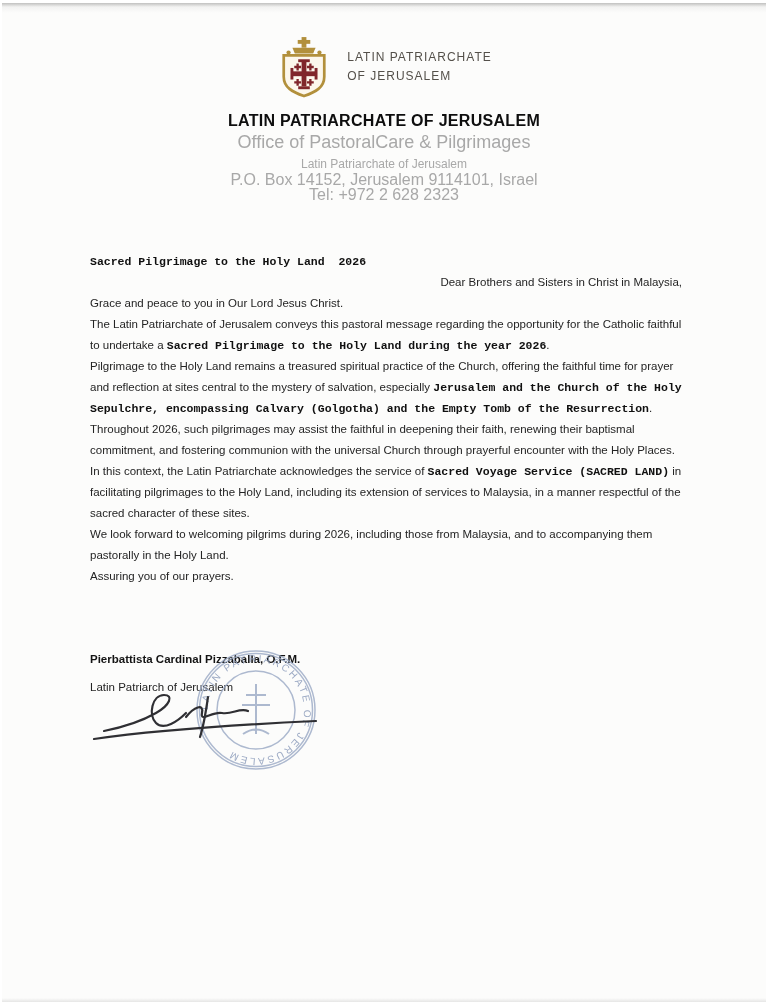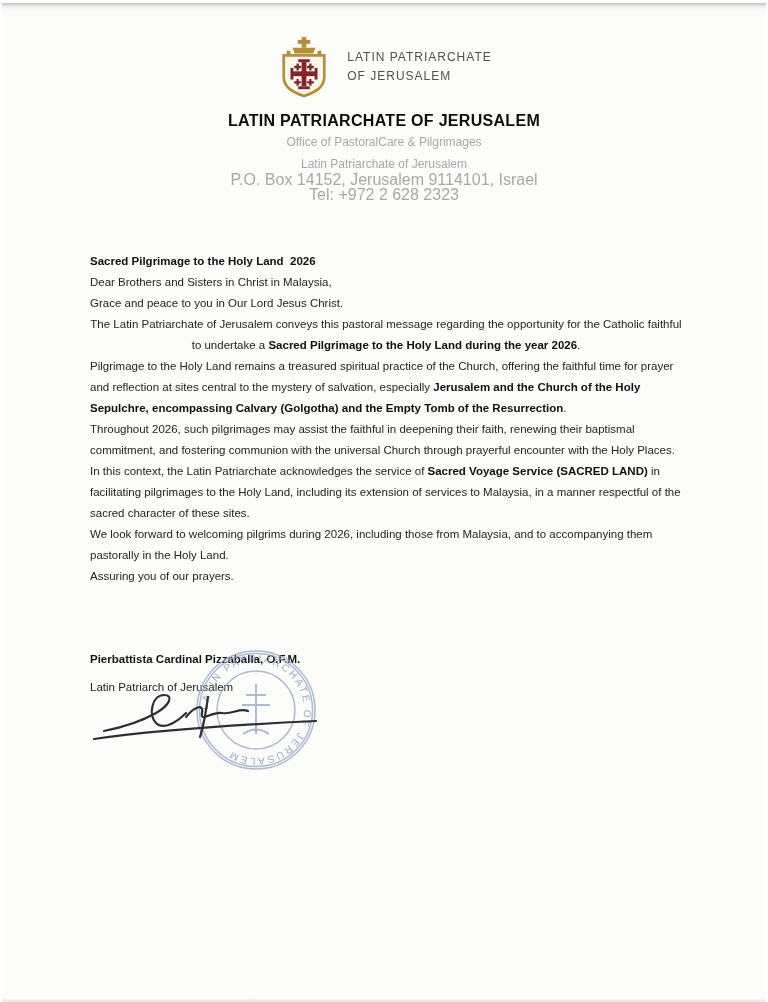--- a/index.html
+++ b/index.html
@@ -25,40 +25,40 @@
 
   
   .letterhead{padding-top:33px;text-align:center;}
   .crest-row{display:flex;align-items:center;justify-content:center;gap:15px;}
   .crest-text{text-align:left;font-size:12px;letter-spacing:1px;color:#54504a;line-height:19px;}
   .lh-title{
     margin-top:14px;
     font-size:16px;font-weight:bold;color:#0e0e0e;letter-spacing:.3px;
   }
   .lh-gray{color:#a8a8a8;}
-  .lh-office{margin-top:4px;font-size:12px;line-height:17px;}
+  .lh-office{margin-top:4px;font-size:18px;line-height:17px;}
   .lh-org{margin-top:6px;font-size:12px;line-height:15px;}
   .lh-line{font-size:16px;line-height:15px;}
 
   
   .letter-body{
     margin-top:49px;
     padding:0 84px 0 88px;
     font-size:11.5px;
     line-height:21px;
     color:#242424;
   }
   .letter-body p{margin:0;}
   .meta-line{line-height:21px;}
   .subject{margin-top:13px;font-weight:bold;white-space:pre-wrap;color:#111;}
-  .salutation{margin-top:35px;}
+  .salutation{margin-top:35px;text-align:right;}
   .greeting{margin-top:18px;}
-  .para-first{margin-top:23px;text-align:center;}
+  .para-first{margin-top:23px;}
   .para{margin-top:6px;}
-  .para strong, .subject{color:#101010;}
+  .para strong, .subject{color:#101010;font-family:Liberation Mono, monospace;}
   .closing{margin-top:13px;}
   .valediction-wrap{position:relative;margin-top:33px;}
 
   
   .stamp{position:absolute;left:103px;top:-2px;z-index:2;}
   .autograph{position:absolute;left:0px;top:38px;z-index:3;}
   .sig-name{position:relative;z-index:1;margin-top:62px;font-weight:bold;color:#141414;}
   .sig-title{position:relative;z-index:1;margin-top:7px;}
 </style>
 </head>

